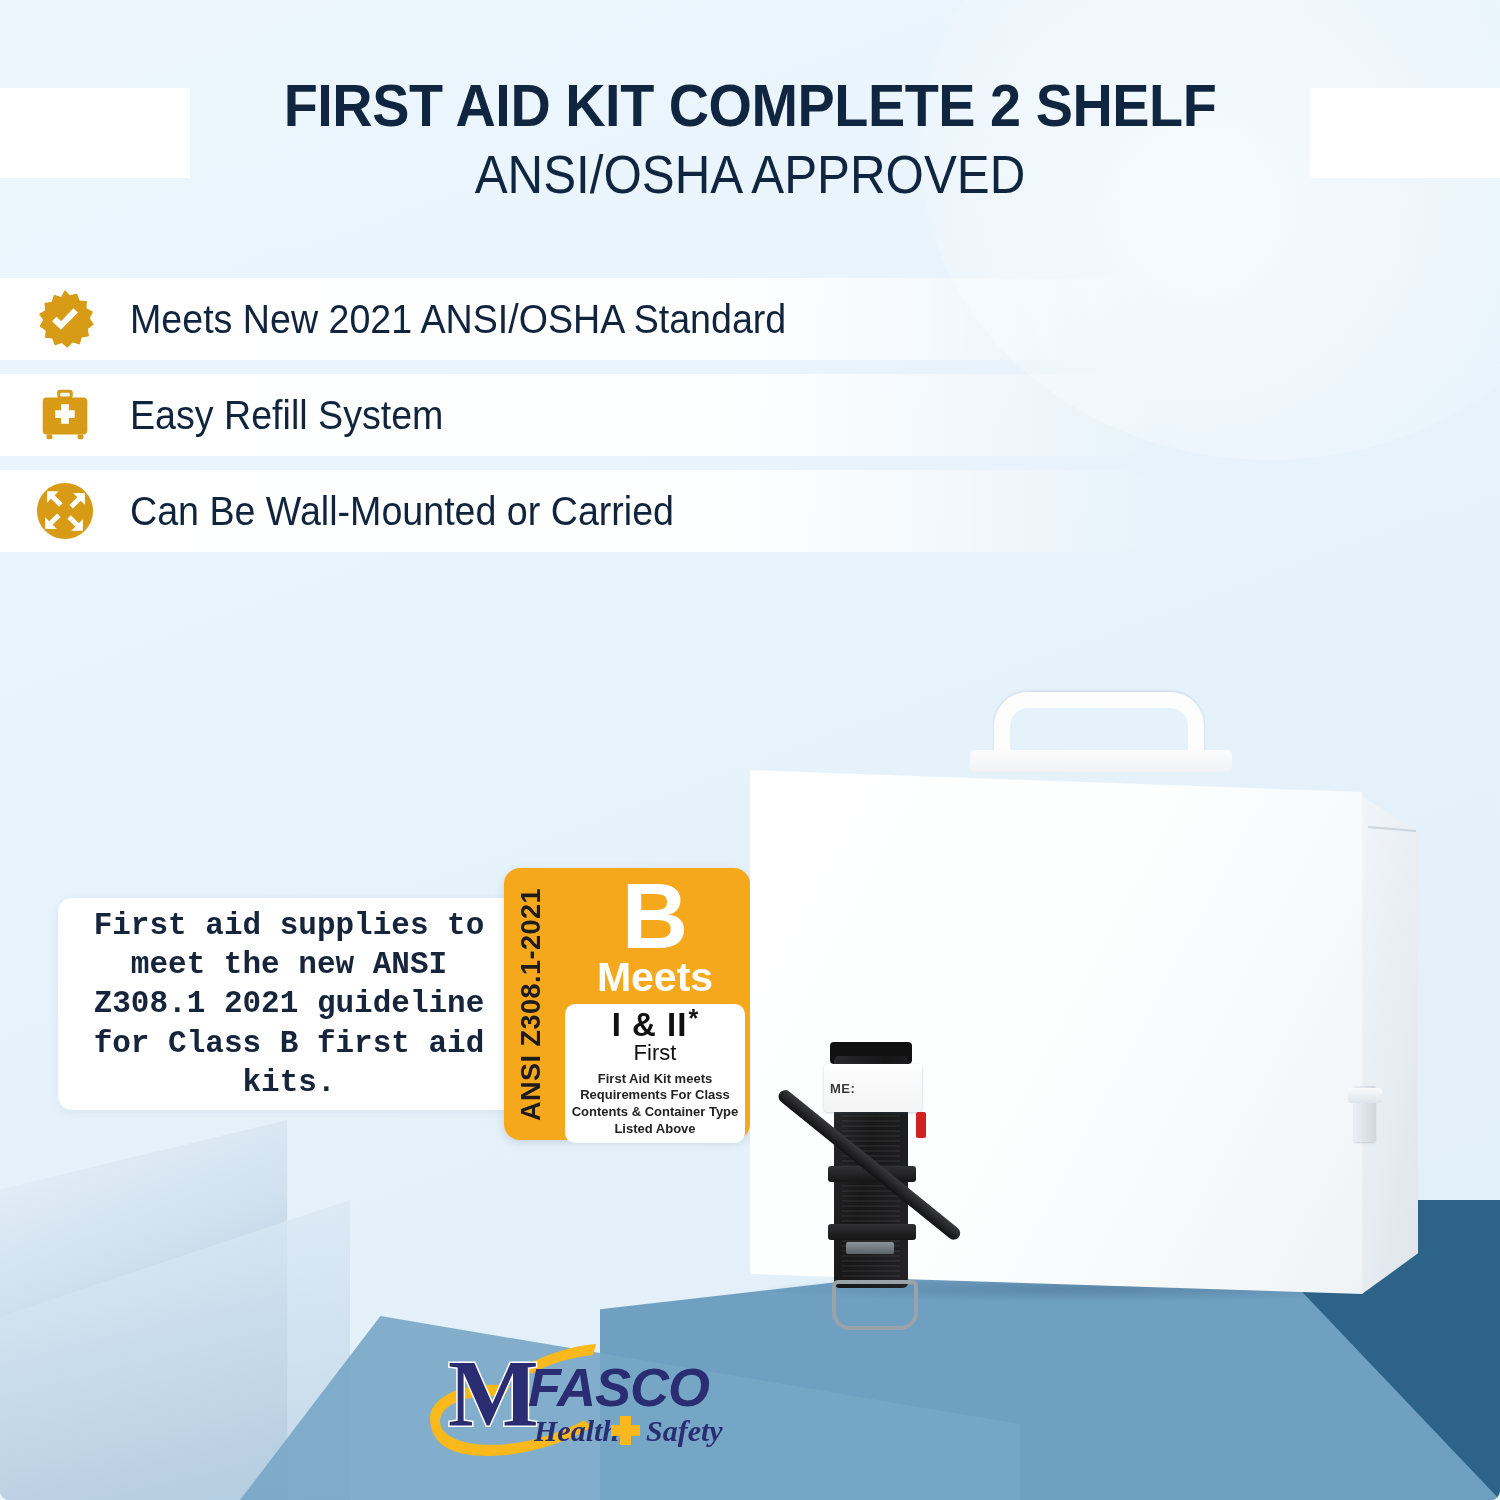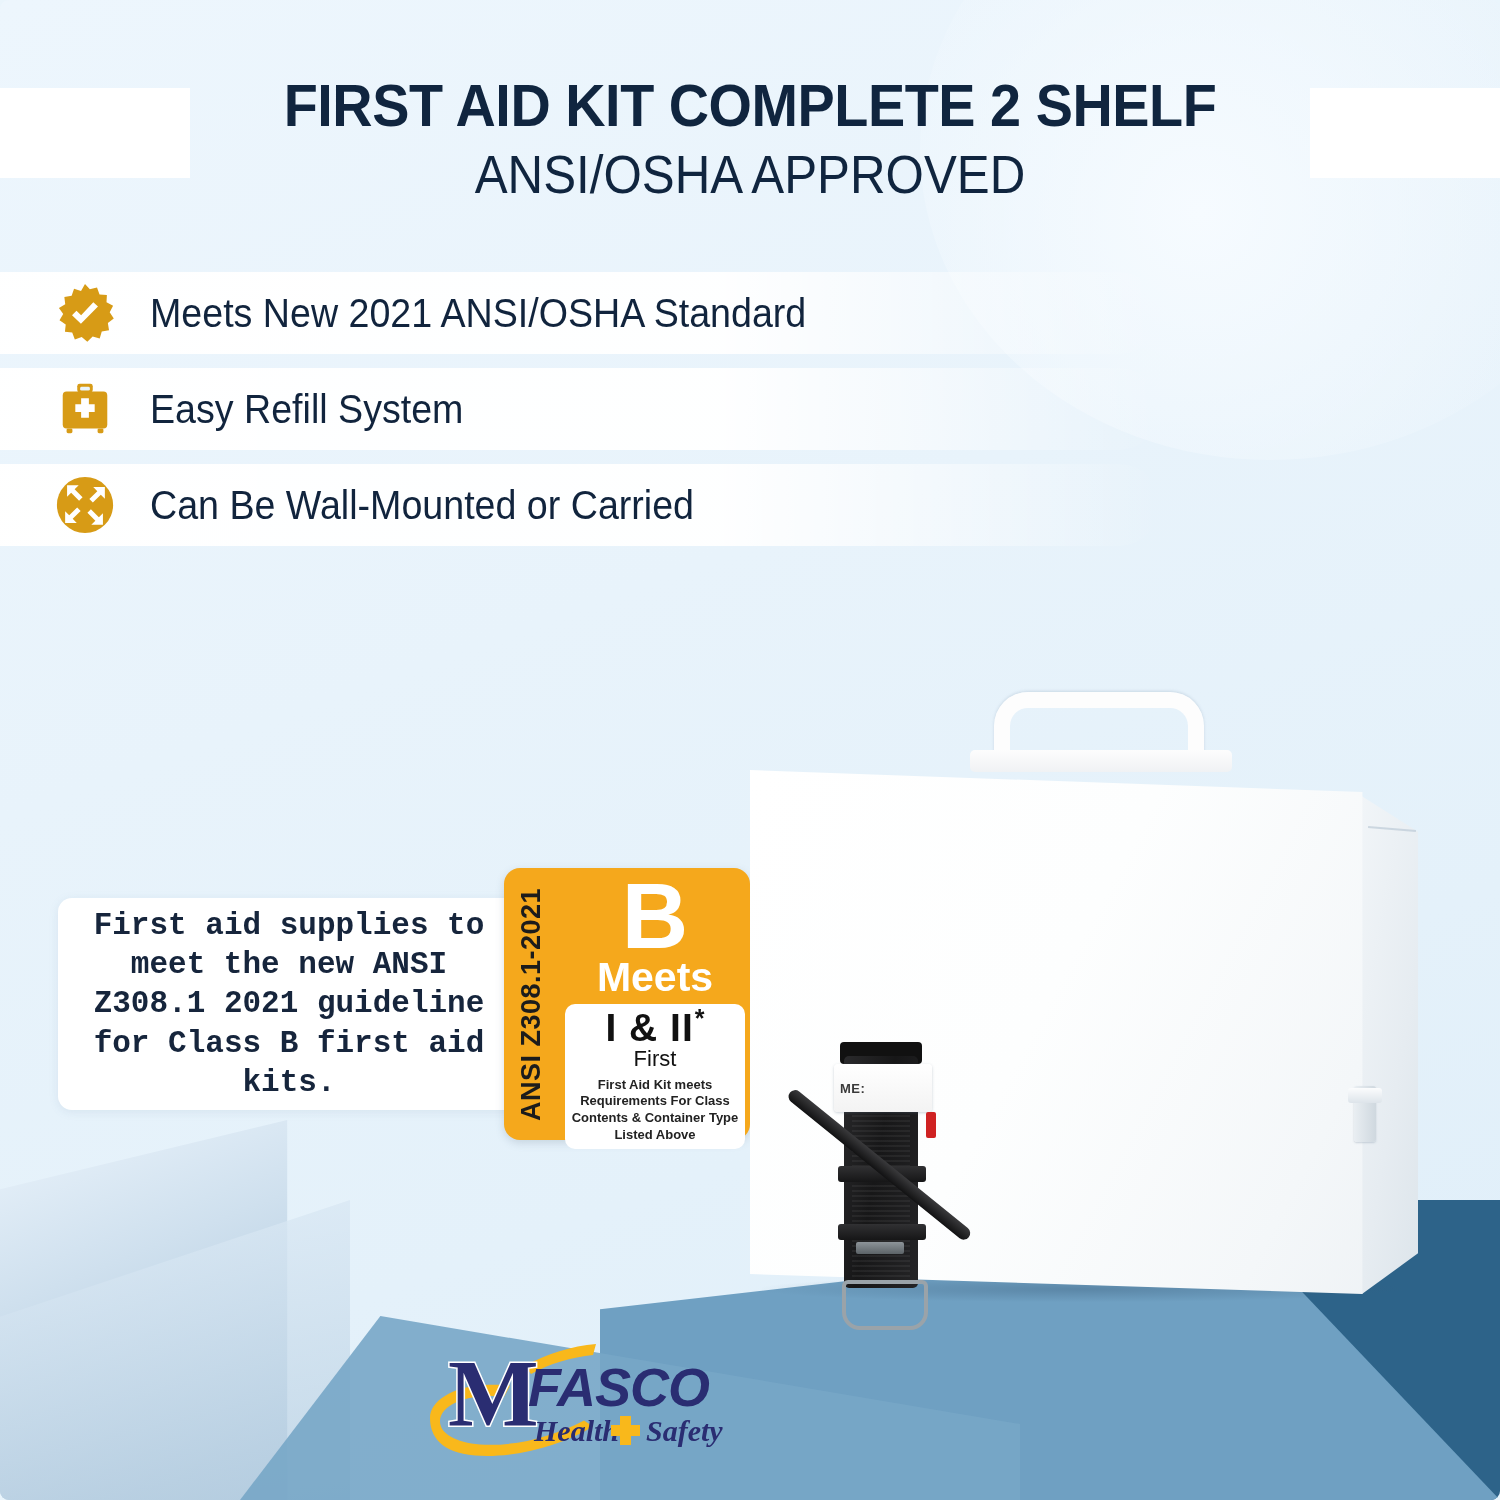--- a/index.html
+++ b/index.html
@@ -62,23 +62,24 @@
   .subtitle{
     font-size:53px;font-weight:400;color:#10253f;line-height:1.18;
     margin-top:6px;white-space:nowrap;
     transform:scaleX(.93);transform-origin:center;
   }
 
   
   .features{position:absolute;left:0;top:272px;width:1160px;}
   .feature{
     position:relative;display:flex;align-items:center;
-    height:82px;margin-bottom:14px;padding-left:54px;
+    height:82px;margin-bottom:14px;padding-left:34px;
     background:linear-gradient(90deg, rgba(255,255,255,.98) 0%, rgba(255,255,255,.97) 62%, rgba(255,255,255,0) 100%);
     border-radius:0 44px 44px 0;
+    margin-top:6px;
   }
   .feat-icon{width:62px;height:62px;flex:0 0 62px;position:relative;margin-right:34px;}
   .feat-icon svg{display:block;width:62px;height:62px;}
   .feat-label{
     font-size:40px;color:#11243d;white-space:nowrap;
     transform:scaleX(.94);transform-origin:left center;
   }
 
   
   .callout{
@@ -112,21 +113,21 @@
     font-size:92px;font-weight:bold;color:#ffffff;line-height:.92;margin-top:2px;
   }
   .ansi-class{
     font-size:41px;font-weight:bold;color:#ffffff;line-height:1;margin-top:-2px;margin-bottom:6px;
   }
   .ansi-white{
     background:#ffffff;border-radius:10px;width:172px;padding:4px 4px 6px;
     display:flex;flex-direction:column;align-items:center;
   }
   .ansi-type-row{display:flex;align-items:flex-start;line-height:1;}
-  .ansi-type{font-size:39px;font-weight:bold;color:#111;letter-spacing:1px;}
+  .ansi-type{font-size:33px;font-weight:bold;color:#111;letter-spacing:1px;}
   .ansi-star{font-size:25px;font-weight:bold;color:#111;margin-left:1px;margin-top:-2px;}
   .ansi-typelabel{font-size:22px;color:#111;margin-top:-1px;}
   .ansi-fine{
     font-size:13px;color:#222;text-align:center;line-height:1.28;margin-top:5px;
     white-space:pre-line;font-weight:600;
   }
 
   
   .product{position:absolute;left:742px;top:688px;width:700px;height:640px;}
 
@@ -168,21 +169,21 @@
   .cab-latch-tab{
     position:absolute;left:598px;top:318px;width:34px;height:15px;
     background:linear-gradient(180deg,#fbfcfd,#dde4ea);border-radius:3px;
   }
   .cab-shadow{
     position:absolute;left:20px;top:588px;width:640px;height:26px;
     background:radial-gradient(ellipse at 50% 50%, rgba(60,95,125,.40) 0%, rgba(60,95,125,0) 72%);
   }
 
   
-  .tq{position:absolute;left:56px;top:340px;width:180px;height:280px;}
+  .tq{position:absolute;left:46px;top:340px;width:180px;height:280px;}
   .tq-strap{
     position:absolute;left:46px;top:28px;width:74px;height:232px;
     background:linear-gradient(100deg,#2a2a2c 0%,#171718 45%,#242426 100%);
     border-radius:5px;
   }
   .tq-strap::after{
     content:"";position:absolute;inset:6px 8px;
     background:repeating-linear-gradient(0deg, rgba(255,255,255,.055) 0 2px, rgba(0,0,0,0) 2px 5px);
   }
   .tq-topbar{

